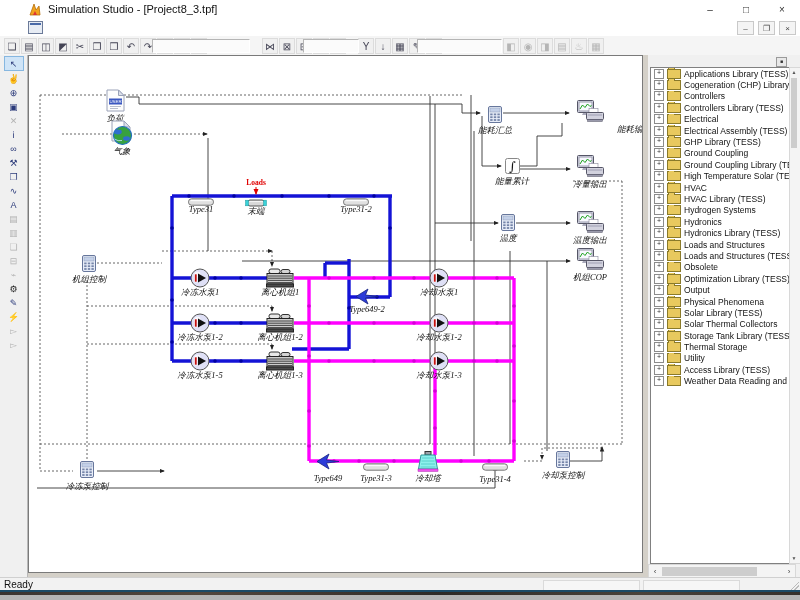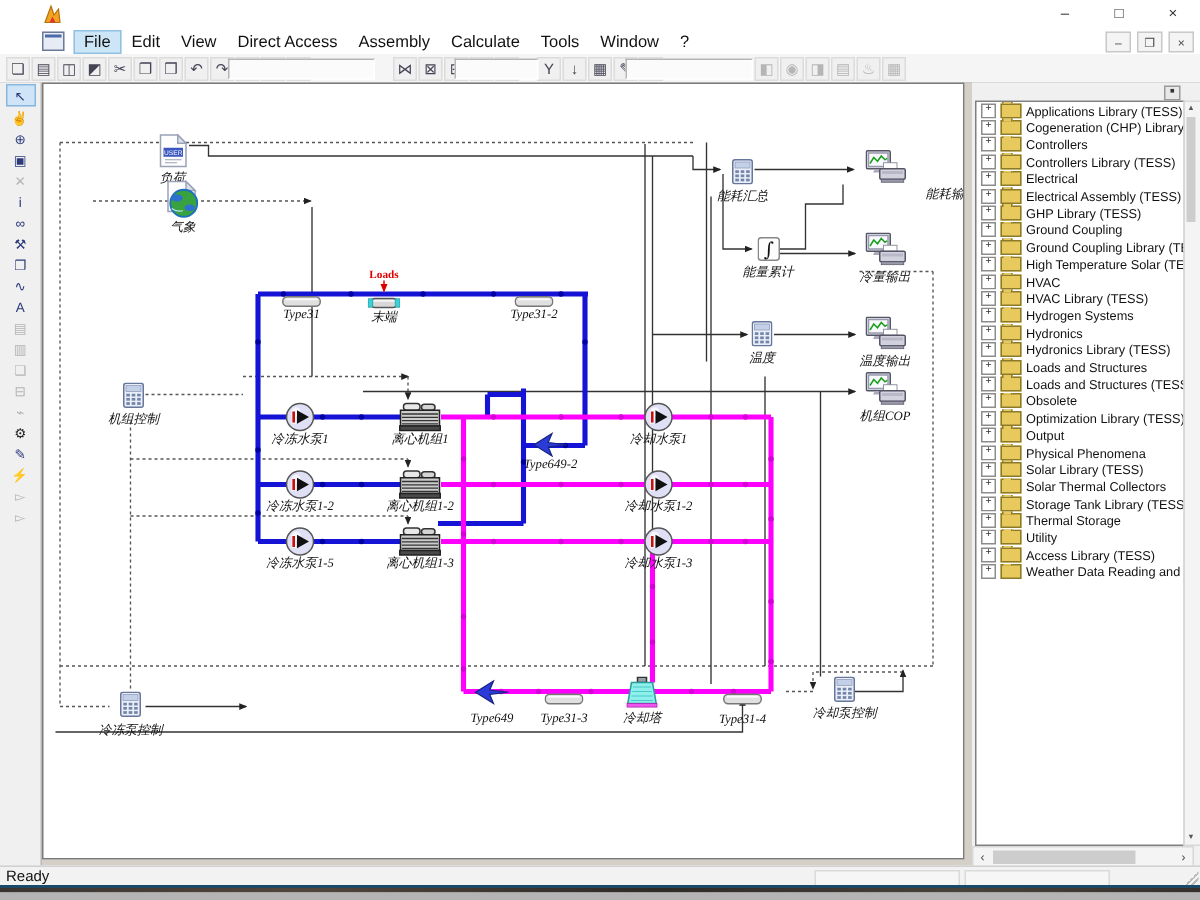--- a/index.html
+++ b/index.html
@@ -62,30 +62,30 @@
   .greystrip{position:absolute;left:0;top:595px;width:800px;height:5px;background:#b4b4b4;}
 </style>
 </head>
 <body>
 
 <div class="titlebar">
   <svg class="app-icon" viewBox="0 0 14 13">
     <polygon points="2,12 6,1 8,7 11,3 12,12" fill="#f2a41e" stroke="#b56f0c" stroke-width="0.8"></polygon>
     <polygon points="5,12 7,8 9,12" fill="#d33"></polygon>
   </svg>
+  <span class="title-text">Simulation Studio - [Project8_3.tpf]</span>
   <div class="winbtns" id="winbtns">
       <div class="winbtn">–</div>
       <div class="winbtn">□</div>
       <div class="winbtn">×</div>
     </div>
 </div>
 
 <div class="menubar">
   <span class="child-icon"></span>
-  <span id="menu-items"><span class="menu-item hl">File</span><span class="menu-item">Edit</span><span class="menu-item">View</span><span class="menu-item">Direct Access</span><span class="menu-item">Assembly</span><span class="menu-item">Calculate</span><span class="menu-item">Tools</span><span class="menu-item">Window</span><span class="menu-item">?</span></span>
 </div>
 <div class="childbtns" id="childbtns">
     <div class="childbtn">–</div>
     <div class="childbtn">❐</div>
     <div class="childbtn">×</div>
   </div>
 
 <div class="toolbar">
   <div id="tgroups">
       <div class="tgroup" style="left: 4px;">

